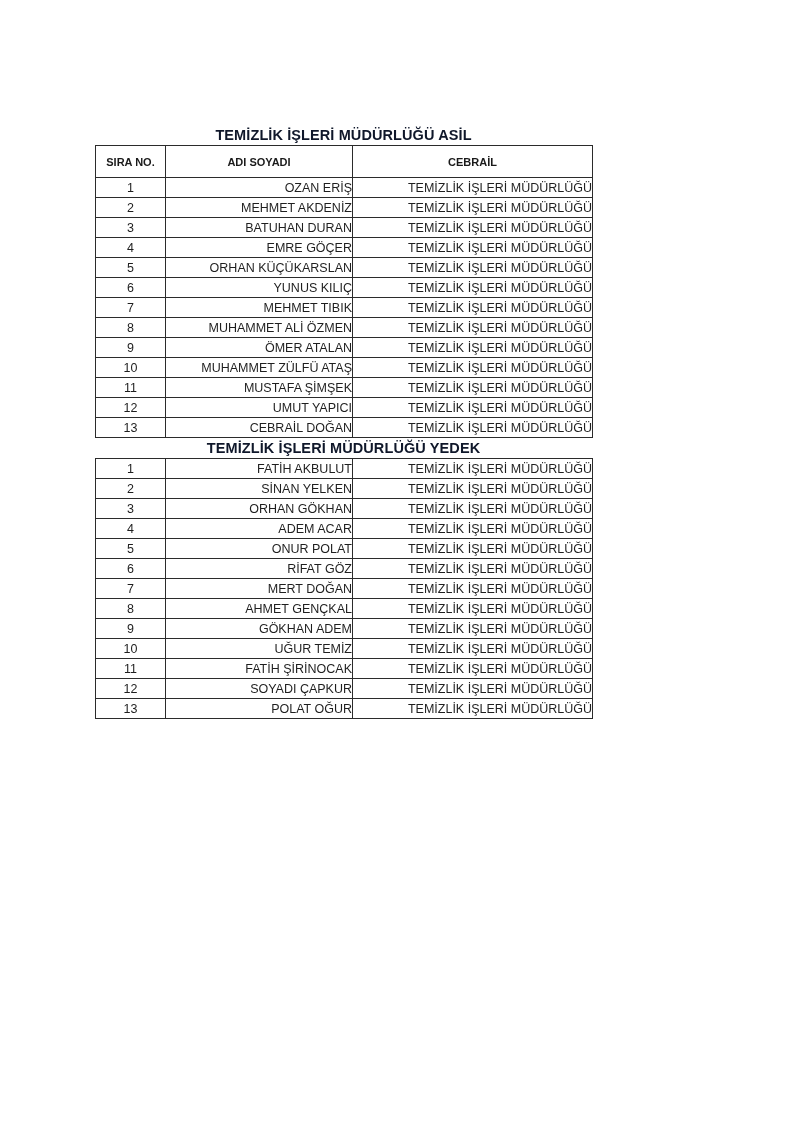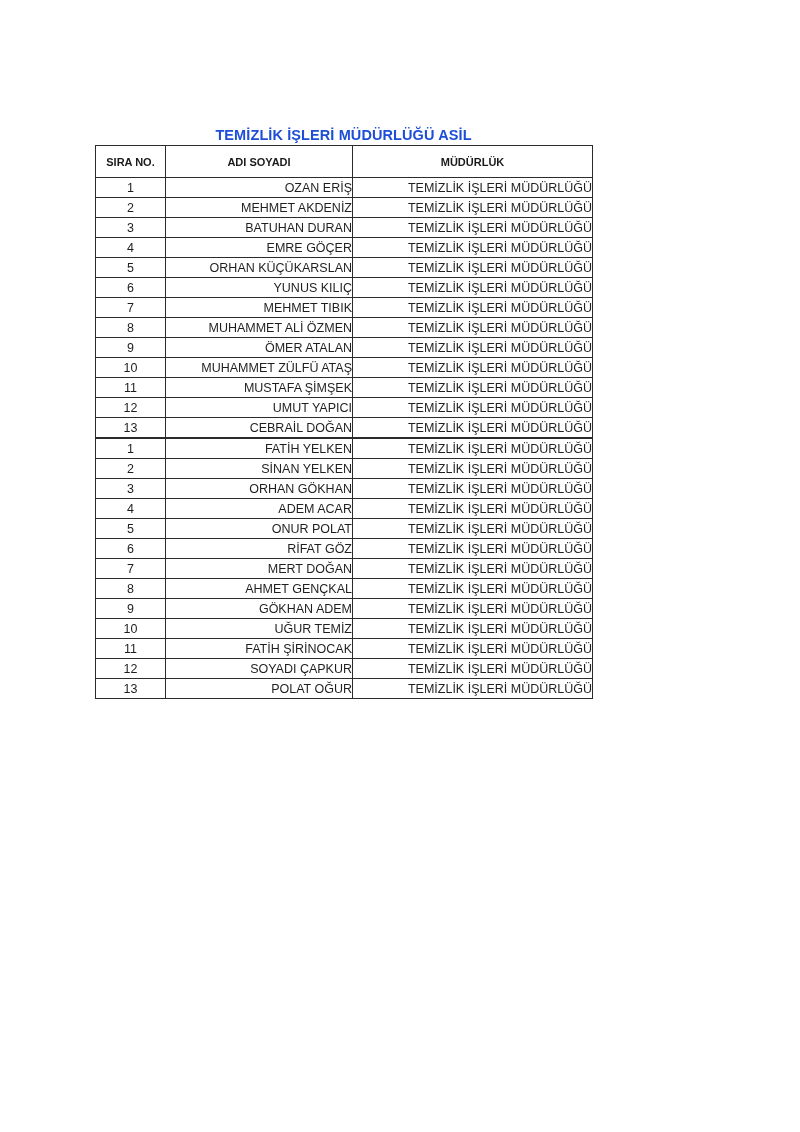--- a/index.html
+++ b/index.html
@@ -21,21 +21,21 @@
     top: 126px;
     width: 497px;
   }
   .sec-title {
     height: 19px;
     line-height: 19px;
     text-align: center;
     font-weight: bold;
     font-size: 14.5px;
     letter-spacing: 0.1px;
-    color: #1d4ed8;
+    color: #0f172a;
     white-space: nowrap;
   }
   .sec-title.second {
     height: 20px;
     line-height: 20px;
   }
   table.roster {
     border-collapse: collapse;
     table-layout: fixed;
     width: 497px;
@@ -82,21 +82,21 @@
   <table class="roster">
     <colgroup>
       <col class="col-no">
         <col class="col-name">
         <col class="col-mud">
     </colgroup>
     <thead>
       <tr>
         <th>SIRA NO.</th>
         <th>ADI SOYADI</th>
-        <th>MÜDÜRLÜK</th>
+        <th>CEBRAİL</th>
       </tr>
     </thead>
     <tbody>
         <tr>
           <td class="c-no">1</td>
           <td class="c-name">OZAN ERİŞ</td>
           <td class="c-mud">TEMİZLİK İŞLERİ MÜDÜRLÜĞÜ</td>
         </tr>
         <tr>
           <td class="c-no">2</td>
@@ -154,31 +154,32 @@
           <td class="c-mud">TEMİZLİK İŞLERİ MÜDÜRLÜĞÜ</td>
         </tr>
         <tr>
           <td class="c-no">13</td>
           <td class="c-name">CEBRAİL DOĞAN</td>
           <td class="c-mud">TEMİZLİK İŞLERİ MÜDÜRLÜĞÜ</td>
         </tr>
       </tbody>
   </table>
 
+  <div class="sec-title second">TEMİZLİK İŞLERİ MÜDÜRLÜĞÜ YEDEK</div>
 
   <table class="roster">
     <colgroup>
       <col class="col-no">
         <col class="col-name">
         <col class="col-mud">
     </colgroup>
     <tbody>
         <tr>
           <td class="c-no">1</td>
-          <td class="c-name">FATİH YELKEN</td>
+          <td class="c-name">FATİH AKBULUT</td>
           <td class="c-mud">TEMİZLİK İŞLERİ MÜDÜRLÜĞÜ</td>
         </tr>
         <tr>
           <td class="c-no">2</td>
           <td class="c-name">SİNAN YELKEN</td>
           <td class="c-mud">TEMİZLİK İŞLERİ MÜDÜRLÜĞÜ</td>
         </tr>
         <tr>
           <td class="c-no">3</td>
           <td class="c-name">ORHAN GÖKHAN</td>

